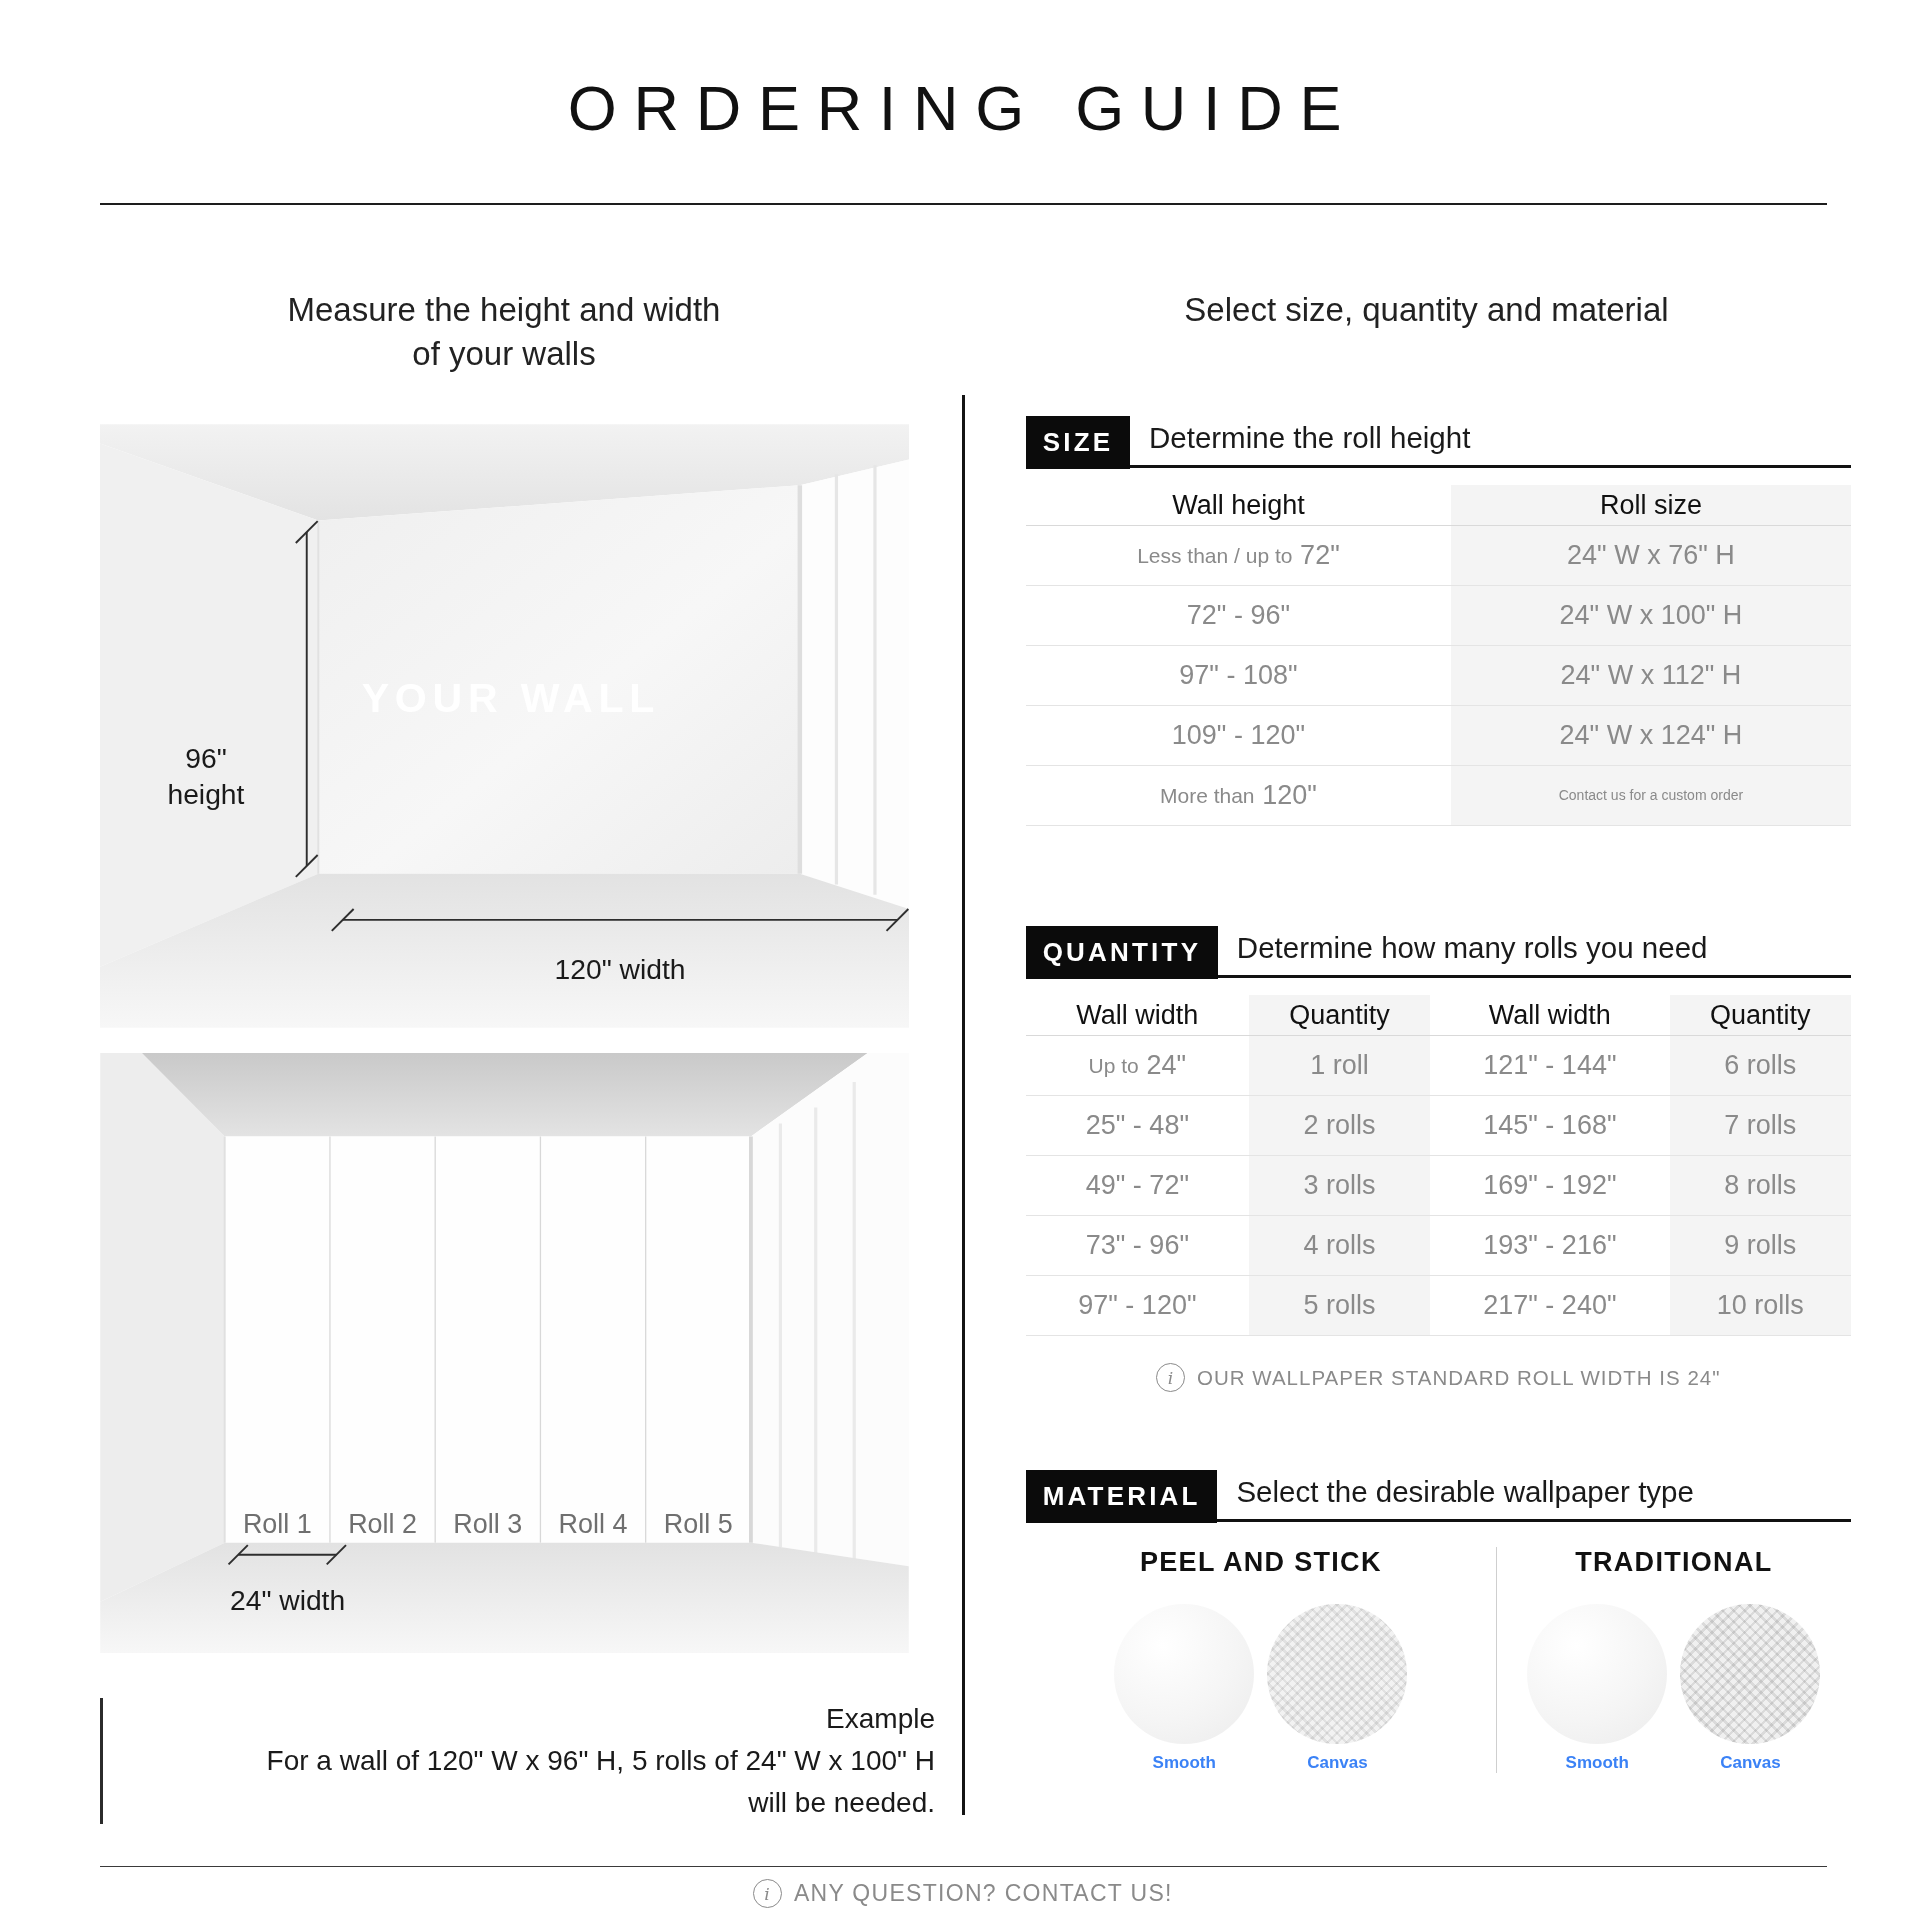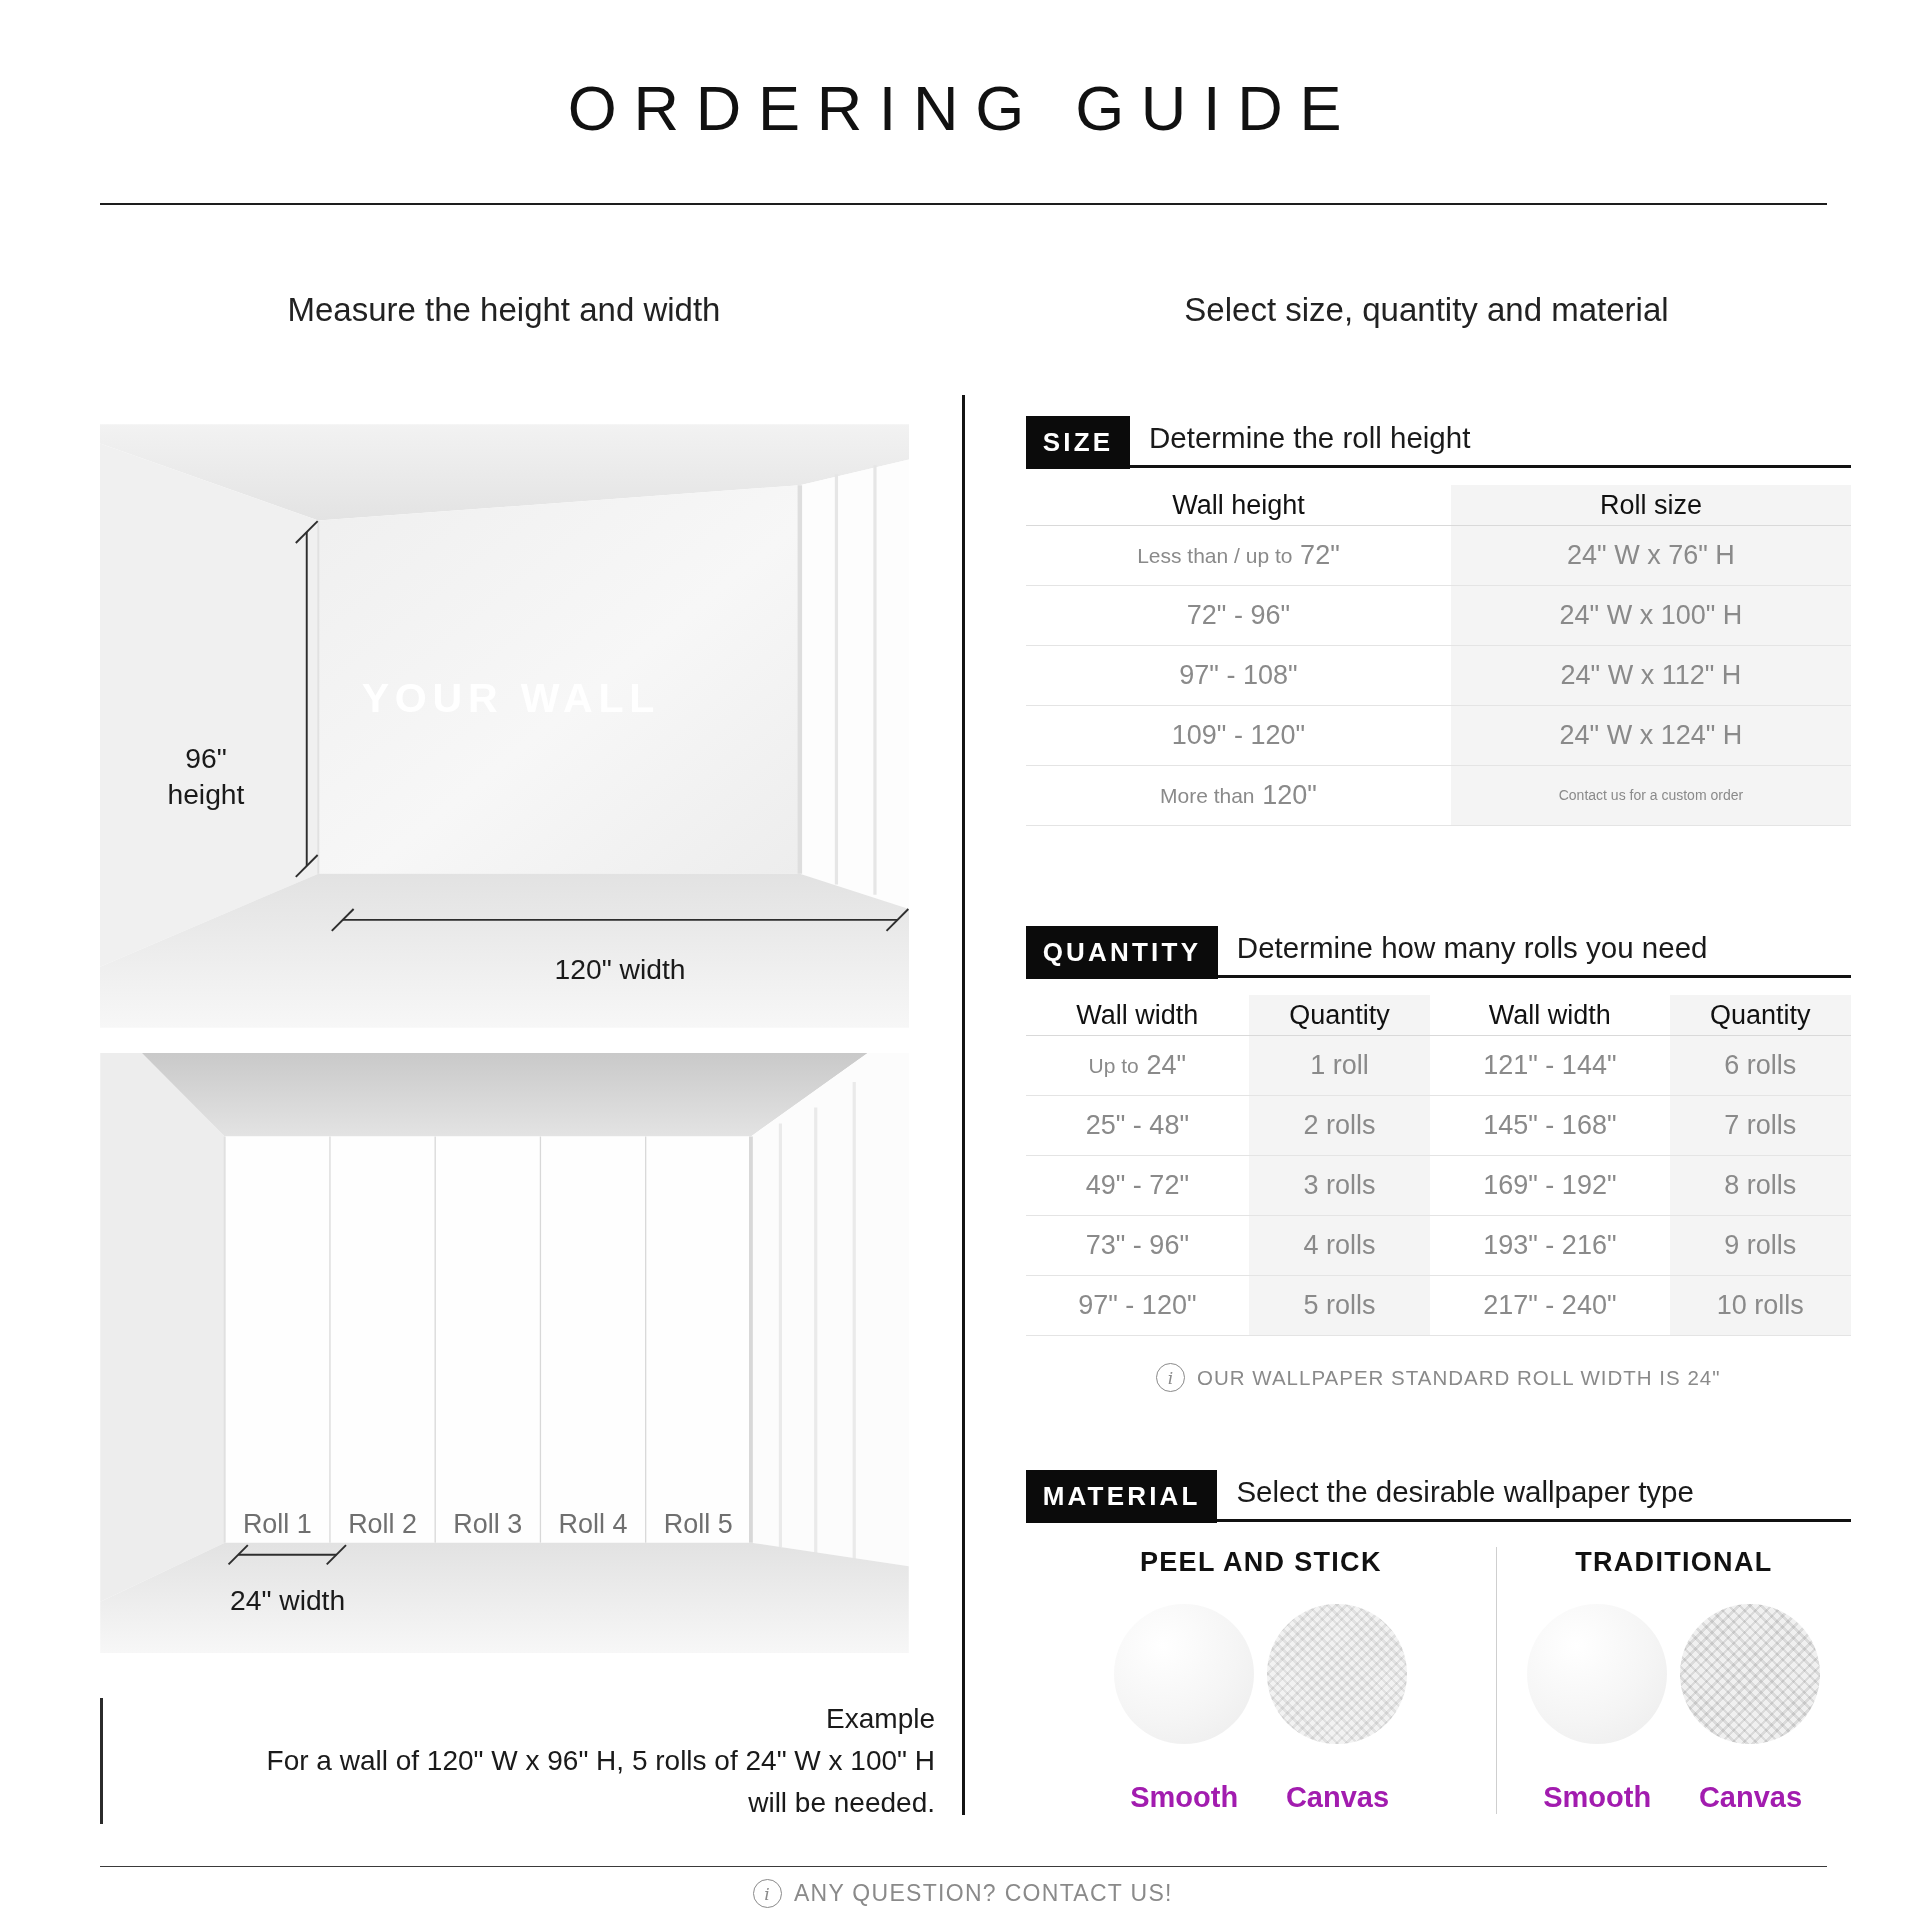--- a/index.html
+++ b/index.html
@@ -53,21 +53,21 @@
     font-size:17.3px;font-style:italic;font-family:"DejaVu Serif",serif;}
 
   .mat-groups{display:flex;margin-top:24.4px;align-items:stretch;text-align:center;}
   .mat-group{display:flex;flex-direction:column;align-items:center;}
   .mat-group.peel{width:57%;}
   .mat-group.trad{width:43%;border-left:1.3px solid #cfcfcf;}
   .mat-title{font-size:27px;font-weight:600;letter-spacing:1.3px;color:#111;}
   .swatch-row{display:flex;gap:10.3px;margin-top:26px;}
   .swatch{display:flex;flex-direction:column;align-items:center;width:143px;}
   .swatch-circle{width:140px;height:140px;border-radius:50%;}
-  .swatch-label{margin-top:37px;font-size:29px;font-weight:600;color:#a21caf;}
+  .swatch-label{margin-top:9px;font-size:17px;font-weight:600;color:#3b82f6;}
   .tex-smooth{background:radial-gradient(circle at 35% 30%,#ffffff 0%,#f5f5f5 55%,#ebebeb 100%);}
   .tex-fabric{background-color:#f4f4f4;background-image:
     repeating-linear-gradient(0deg,rgba(0,0,0,0.05) 0 1.3px,transparent 1.3px 4.5px),
     repeating-linear-gradient(90deg,rgba(0,0,0,0.05) 0 1.3px,transparent 1.3px 4.5px);}
   .tex-canvas{background-color:#f2f2f2;background-image:
     repeating-linear-gradient(45deg,rgba(0,0,0,0.07) 0 2.6px,transparent 2.6px 7px),
     repeating-linear-gradient(-45deg,rgba(0,0,0,0.07) 0 2.6px,transparent 2.6px 7px);}
   .tex-canvas2{background-color:#f0f0f0;background-image:
     repeating-linear-gradient(45deg,rgba(0,0,0,0.09) 0 2.6px,transparent 2.6px 7.7px),
     repeating-linear-gradient(-45deg,rgba(0,0,0,0.09) 0 2.6px,transparent 2.6px 7.7px);}
@@ -79,20 +79,21 @@
 </head>
 <body>
 
 <div class="page">
 
   <div class="page-title">ORDERING GUIDE</div>
   <div class="title-rule"></div>
 
   <div class="col-heading left">
     <div>Measure the height and width</div>
+    <div>of your walls</div>
   </div>
 
   <div class="col-heading right">Select size, quantity and material</div>
 
   <div class="vdivider"></div>
 
   <div class="room" id="room1">
     <svg width="809" height="604" viewBox="0 0 1260 940">
       <defs>
         <linearGradient id="g-wall1" x1="0" y1="0" x2="1" y2="1">

